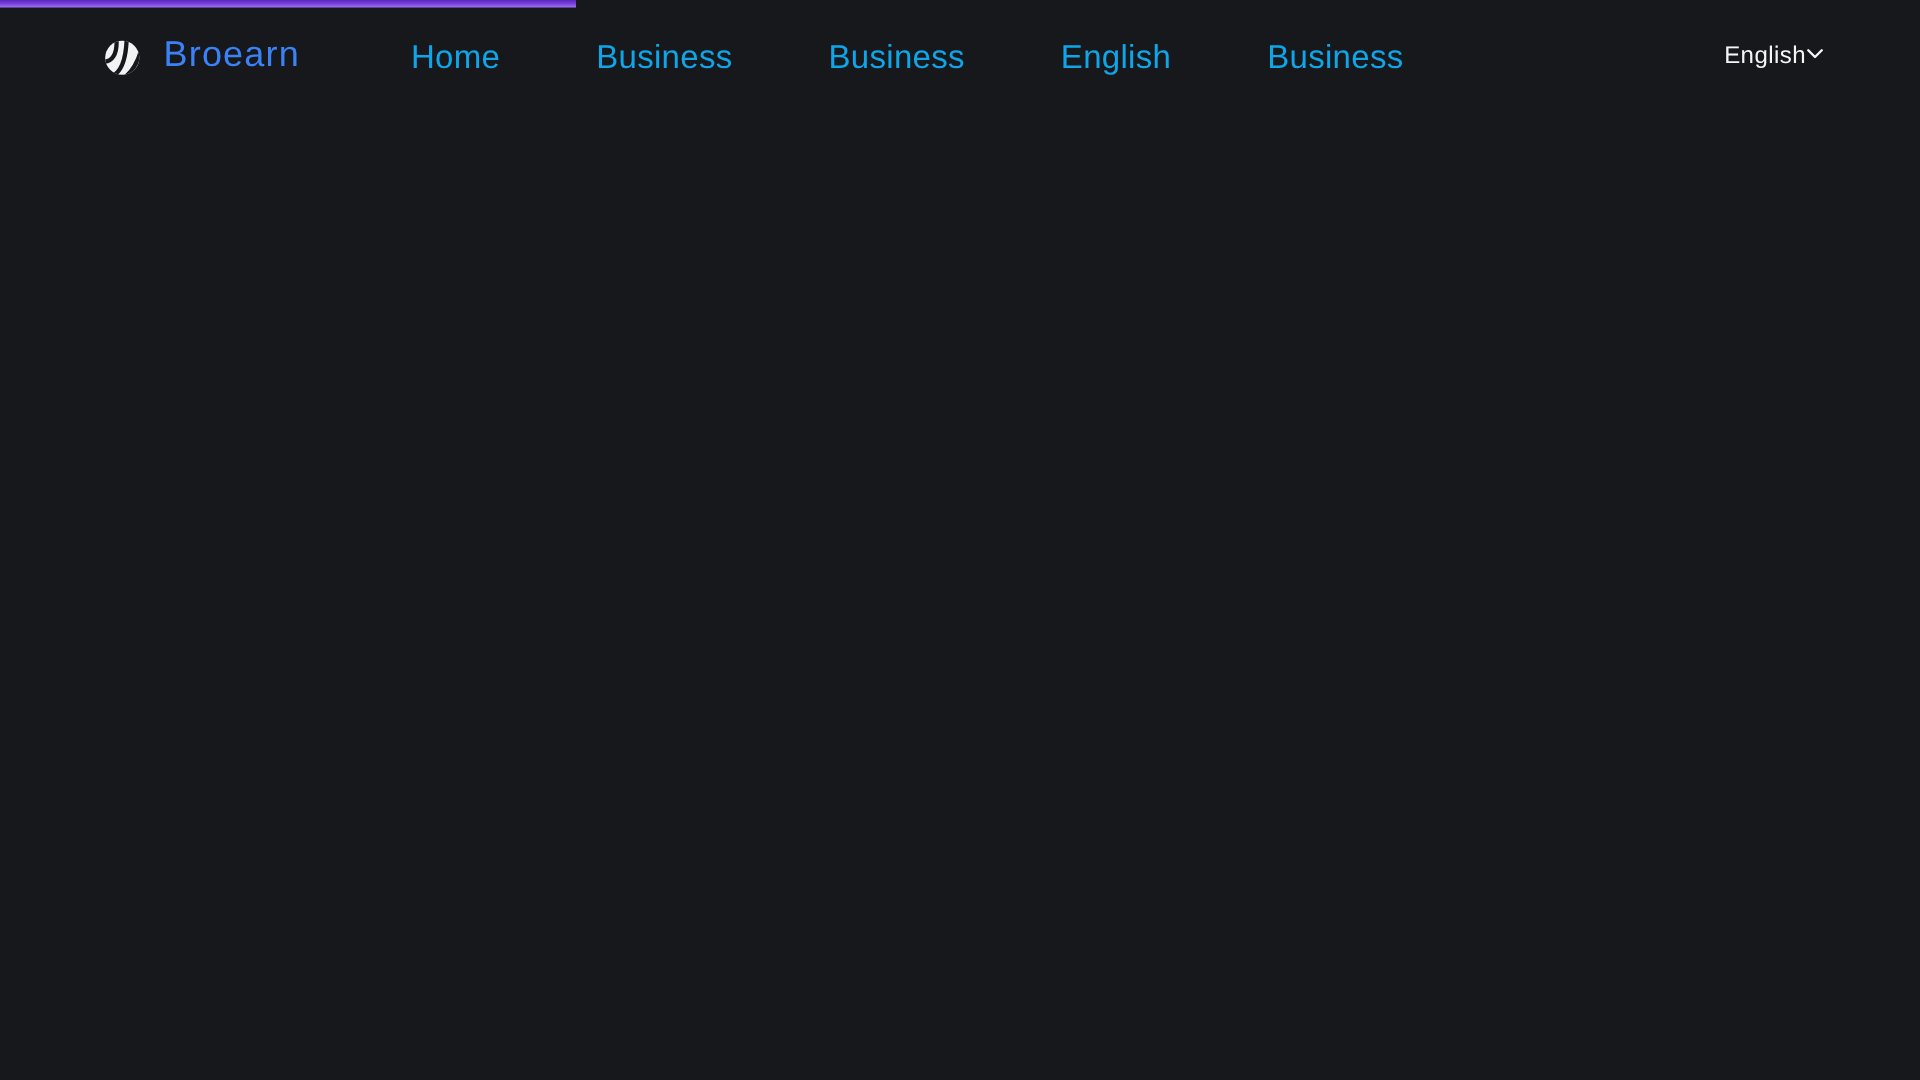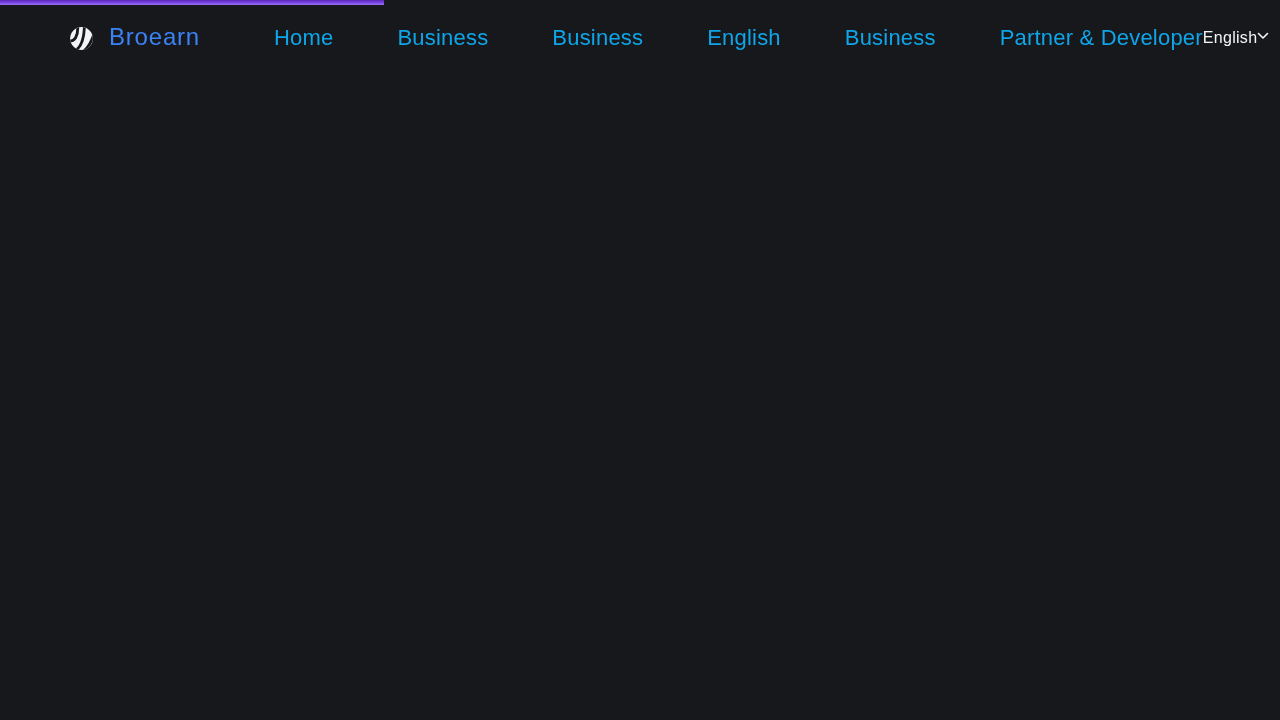--- a/index.html
+++ b/index.html
@@ -132,21 +132,20 @@
     </svg>
     <span class="brand-text">Broearn</span>
   </div>
 
   <nav class="main-nav">
     <span class="nav-item">Home</span>
     <span class="nav-item">Business</span>
     <span class="nav-item">Business</span>
     <span class="nav-item">English</span>
     <span class="nav-item">Business</span>
-    <span class="nav-item">Partner &amp; Developer</span>
   </nav>
 
   <div class="lang-select">
     <span class="lang-label">English</span>
     <svg class="chevron-svg" viewBox="0 0 12 8" aria-hidden="true">
       <polyline points="1.5,1.5 6,6 10.5,1.5" fill="none" stroke="#f4f5f6" stroke-width="1.6" stroke-linecap="round" stroke-linejoin="round"></polyline>
     </svg>
   </div>
 
 </header>

